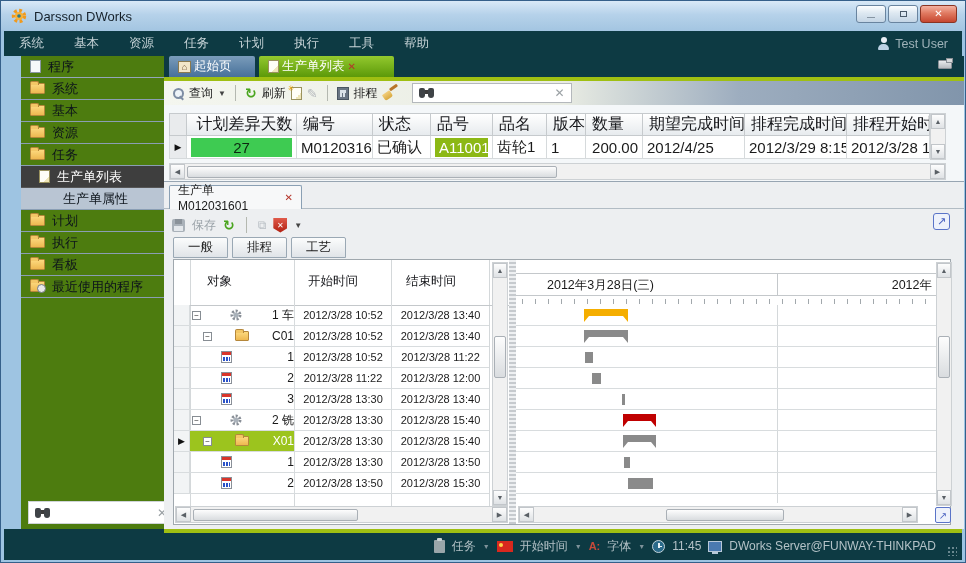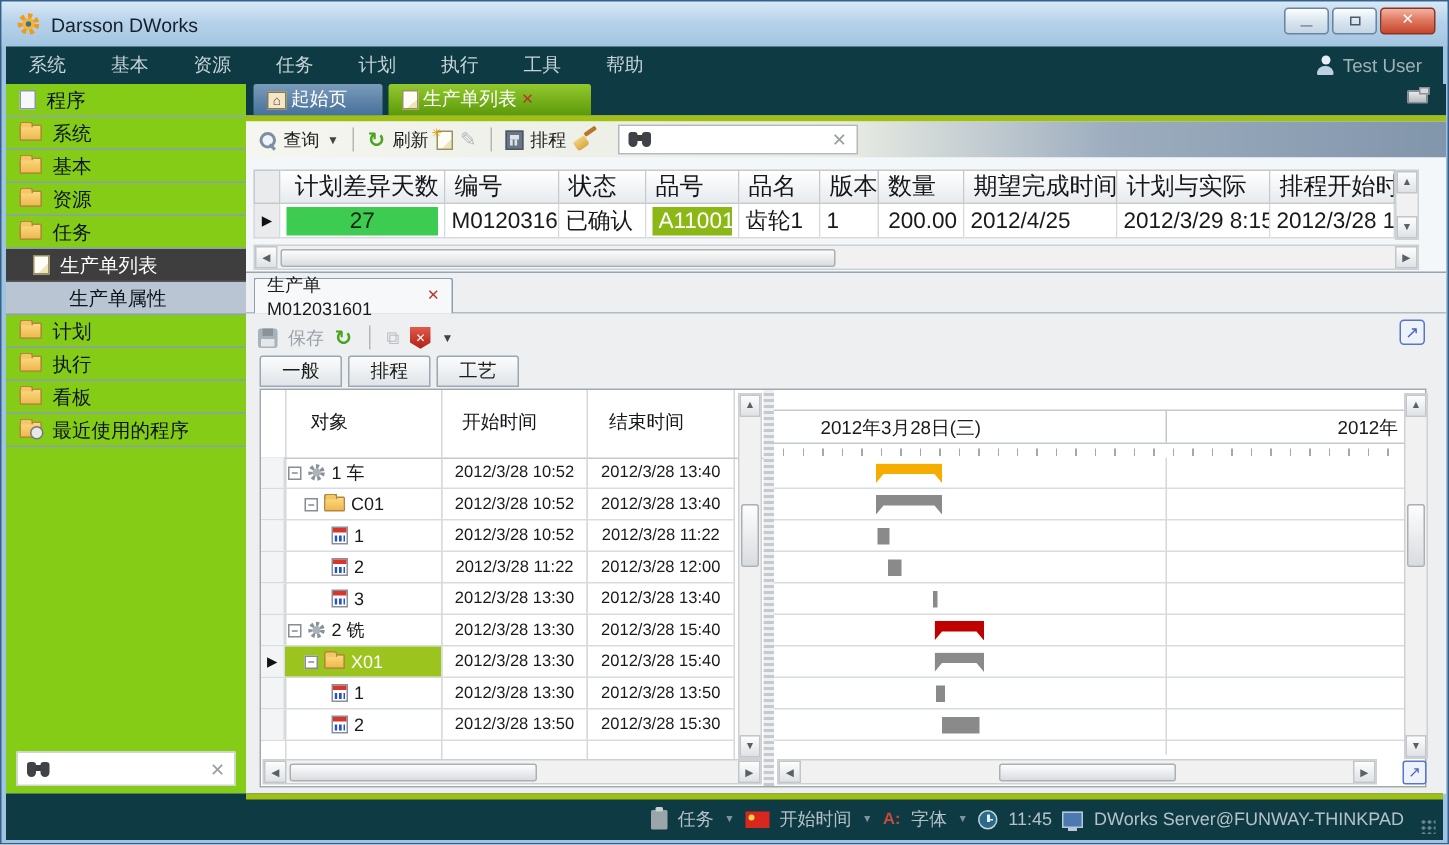--- a/index.html
+++ b/index.html
@@ -24,21 +24,21 @@
   
   .menubar { position:absolute; left:3px; right:3px; top:30px; height:25px; background:#0d3a43;
     display:flex; align-items:center; color:#c6d3d7; font-size:12.5px; }
   .menu-item { padding:0 15px; cursor:default; }
   .menubar-user { margin-left:auto; display:flex; align-items:center; gap:6px; padding-right:14px; color:#9fb2b9; }
   .user-ico { width:11px; height:13px; position:relative; }
   .user-ico::before { content:""; position:absolute; left:2.5px; top:0; width:6px; height:6px; border-radius:50%; background:#e8eef4; }
   .user-ico::after { content:""; position:absolute; left:0; bottom:0; width:11px; height:6px; border-radius:5px 5px 1px 1px; background:#bcd2e4; }
 
   
-  .sidebar { position:absolute; left:3px; top:55px; width:186px; height:473px; background:#84cc16; }
+  .sidebar { position:absolute; left:20px; top:55px; width:186px; height:473px; background:#4d7c0f; }
   .side-item { height:22px; display:flex; align-items:center; gap:7px; padding-left:9px;
     border-bottom:1px solid #8a9eb4; color:#0d141b; font-size:13px; }
   .side-item.header { border-bottom-color:#93a6ba; }
   .side-item.sel { background:#3e3e3e; color:#fff; border-bottom:1px solid #565656; padding-left:18px; }
   .side-item.sub { background:#b9c5d3; padding-left:42px; }
   .collapse-btn { margin-left:auto; margin-right:6px; width:16px; height:15px; background:#f2f7fb; border:1px solid #fff;
     border-radius:2px; color:#2a62a8; font-size:8px; display:flex; align-items:center; justify-content:center; }
   .collapse-btn::before { content:"◀"; }
   .folder { width:15px; height:11px; background:linear-gradient(#fcd97f,#eeb850); border:1px solid #b5873a; border-radius:1px; position:relative; flex:0 0 auto; }
   .folder::before { content:""; position:absolute; top:-3px; left:-1px; width:7px; height:3px; background:#f3c766; border:1px solid #b5873a; border-bottom:none; border-radius:2px 2px 0 0; }
@@ -153,21 +153,21 @@
 
   .cbox { position:absolute; left:9px; top:77px; width:778px; height:266px; background:#fff; border:1px solid #a0a8ae; }
 
   
   .treepane { position:absolute; left:0; top:0; width:335px; height:100%; }
   .vline { position:absolute; top:0; width:1px; height:246px; background:#d4d8da; }
   .thead-lbl { position:absolute; top:13px; font-size:12.5px; color:#15161a; }
   .thead-border { position:absolute; left:0; top:45px; width:335px; height:1px; background:#c4c8cb; }
   .trow { position:absolute; left:0; width:315px; height:21px; border-bottom:1px solid #d8dcde; display:flex; font-size:12px; }
   .tsel { width:16px; display:flex; align-items:center; justify-content:center; background:#f2f4f5; border-right:1px solid #d8dcde; }
-  .tobj { width:104px; display:flex; align-items:center; gap:4px; overflow:hidden; white-space:nowrap; }
+  .tobj { width:104px; display:flex; align-items:center; gap:4px; overflow:hidden; white-space:nowrap;justify-content:space-between; }
   .tobj.selgreen { background:#9cc41e; color:#fff; }
   .tstart { width:97px; text-align:center; line-height:20px; font-size:11px; border-left:1px solid #d8dcde; }
   .tend { width:98px; text-align:center; line-height:20px; font-size:11px; border-left:1px solid #d8dcde; }
   .exp { width:9px; height:9px; border:1px solid #878d93; background:#fff; font-size:8px; line-height:7px; text-align:center; color:#333; flex:0 0 auto; }
   .exp::before { content:"−"; }
   .gear-sm { width:12px; height:12px; flex:0 0 auto; }
   .cal { width:11px; height:12px; border:1px solid #8a9098; background:#fff; position:relative; flex:0 0 auto; }
   .cal::before { content:""; position:absolute; left:0; top:0; right:0; height:3px; background:#d9352a; }
   .cal::after { content:""; position:absolute; left:1px; bottom:1px; width:7px; height:4px; background:linear-gradient(90deg,#2a52c8 0 2px,transparent 2px 3px) 0 0/3px 100%; }
   .folder.small { width:14px; height:10px; }
@@ -347,21 +347,21 @@
         <div class="grow">
           <div class="gh selcol" style="width:18px"></div>
           <div class="gh" style="width:110px;justify-content:center">计划差异天数</div>
           <div class="gh" style="width:76px">编号</div>
           <div class="gh" style="width:58px">状态</div>
           <div class="gh" style="width:62px">品号</div>
           <div class="gh" style="width:54px">品名</div>
           <div class="gh" style="width:39px">版本</div>
           <div class="gh" style="width:57px">数量</div>
           <div class="gh" style="width:102px">期望完成时间</div>
-          <div class="gh" style="width:102px">计划与实际</div>
+          <div class="gh" style="width:102px">排程完成时间</div>
           <div class="gh" style="width:83px">排程开始时间</div>
         </div>
         <div class="grow">
           <div class="gc selcol" style="width:18px">
               <span class="rowptr"></span>
             </div>
           <div class="gc" style="width:110px">
               <div class="cell-green">27</div>
             </div>
           <div class="gc" style="width:76px">M012031601</div>

